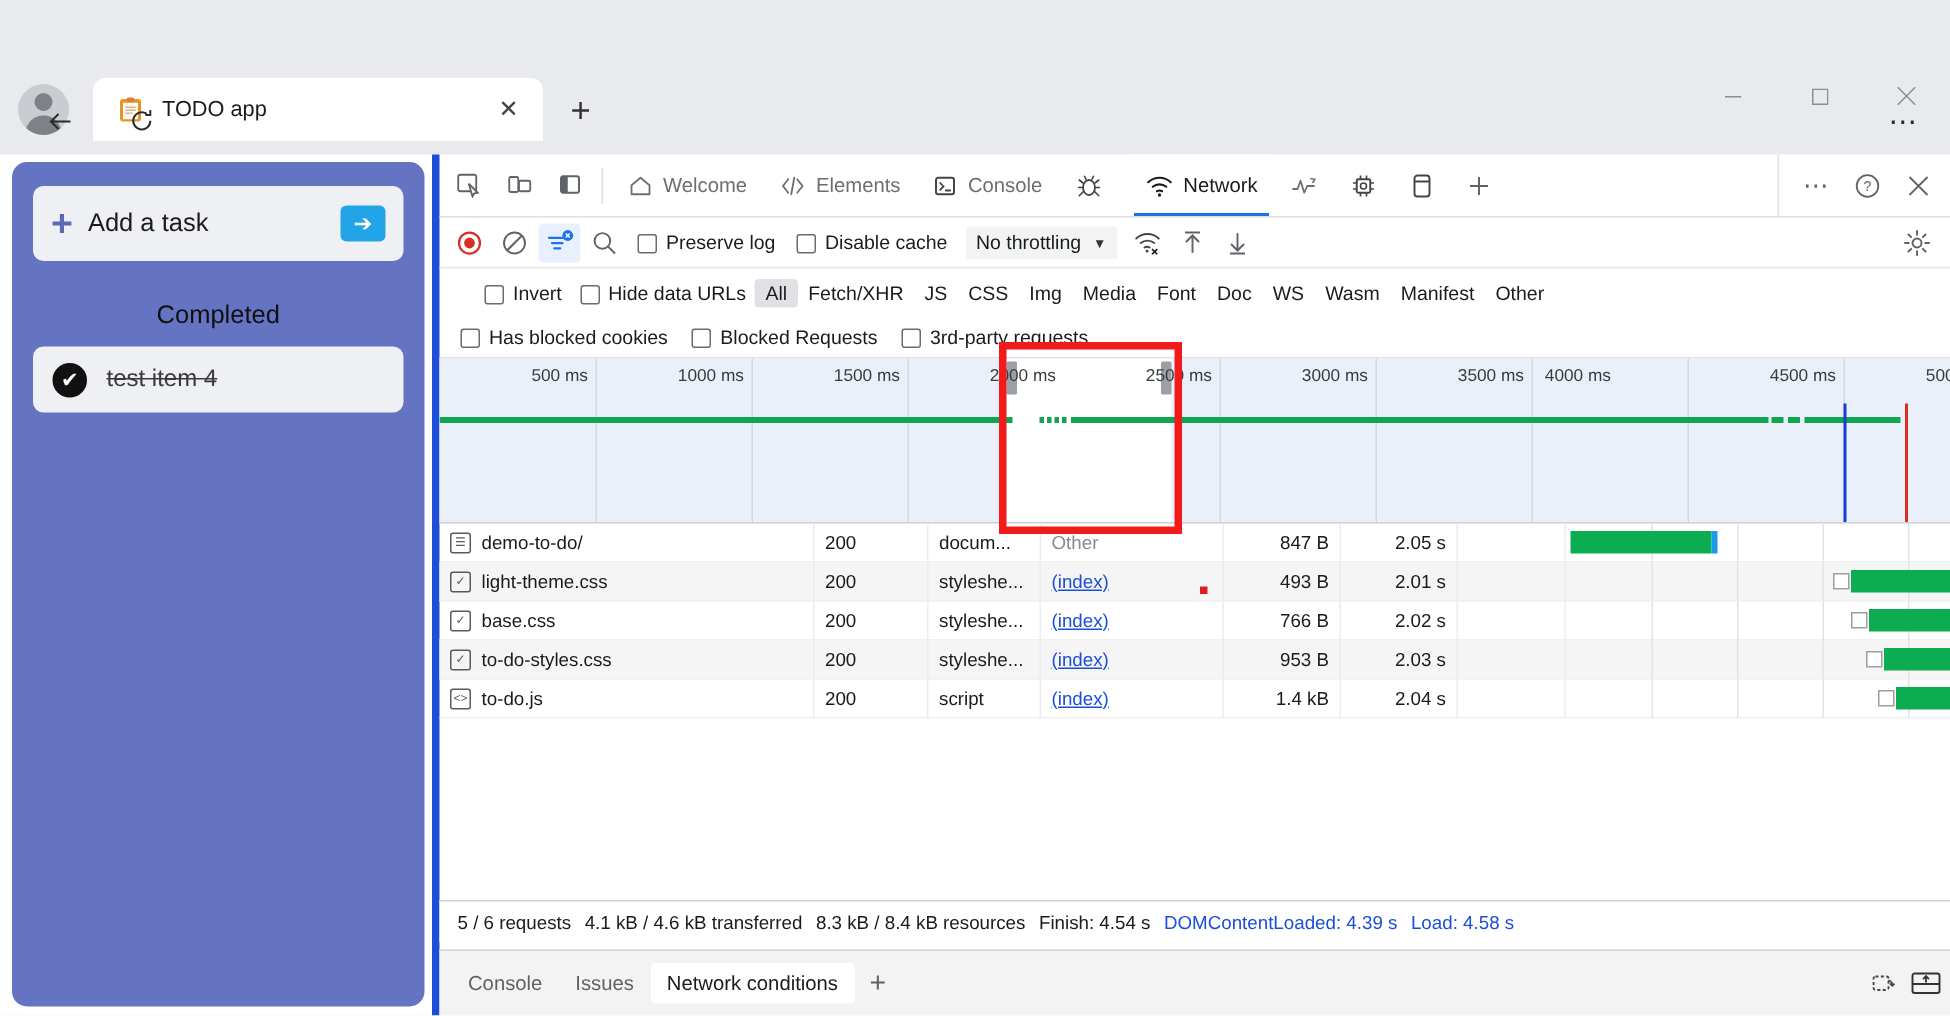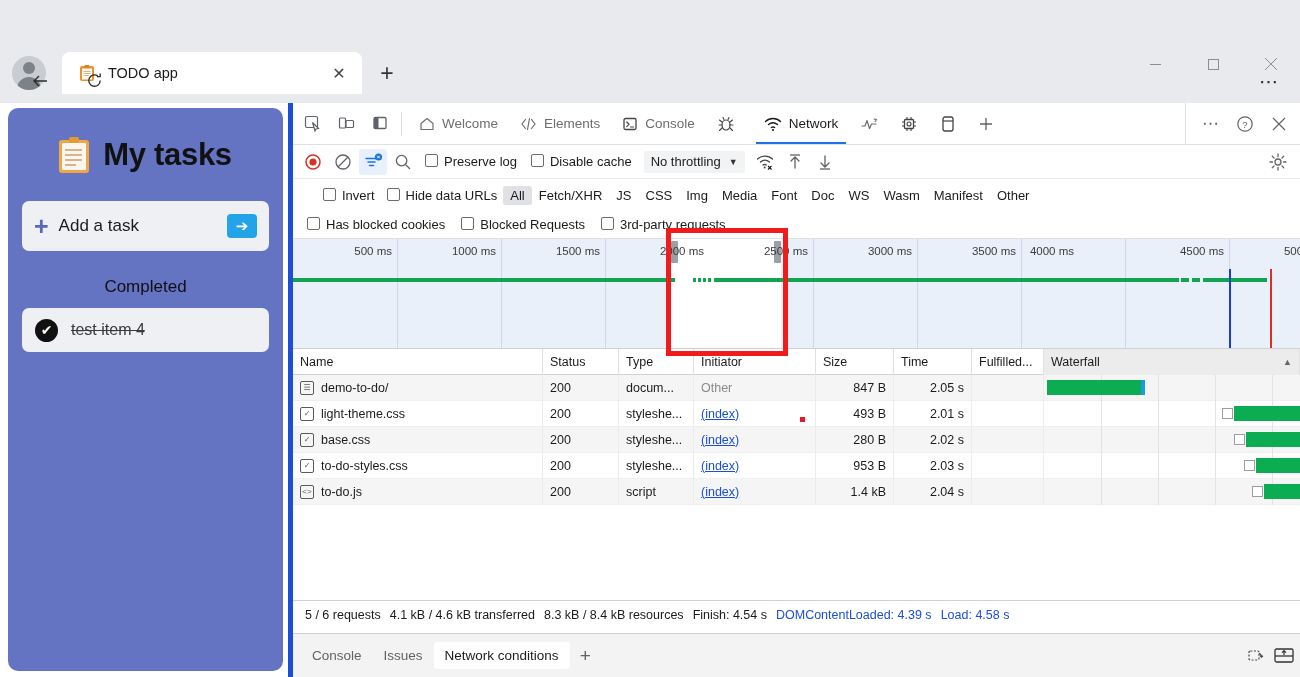--- a/index.html
+++ b/index.html
@@ -89,21 +89,21 @@
   .dt-divider { width: 1px; height: 24px; background: #dadce0; margin: 0 6px; }
   .dt-tab { height: 41px; display: flex; align-items: center; gap: 7px; padding: 0 11px; font-size: 13.5px; color: #6e6e6e; position: relative; }
   .dt-tab.active { color: #1b1b1b; background: #fff; }
   .dt-tab.active::after { content:''; position:absolute; left: 3px; right: 3px; bottom: 0; height: 2.5px; background: #1a73e8; }
   .dt-tabbar-right { position: absolute; right: 0; top: 0; height: 41px; display: flex; align-items: center; padding-right: 6px; border-left: 1px solid #e0e0e0; padding-left: 6px;}
 
   .dt-toolbar { height: 34px; display: flex; align-items: center; padding: 0 6px; border-bottom: 1px solid #e8e8e8; position: relative; gap: 2px; }
   .tb-icon { width: 28px; height: 26px; display: flex; align-items: center; justify-content: center; color: #5f6368; border-radius: 3px;}
   .tb-icon.active { background: #e8f0fe; }
   .cbx { width: 13px; height: 13px; border: 1.4px solid #6b6b6b; border-radius: 2px; background: #fff; flex: none; display:inline-block; vertical-align: middle;}
-  .cbx-label { display: flex; align-items: flex-start; gap: 6px; font-size: 13px; color: #1b1b1b; margin: 0 6px; white-space: nowrap; }
+  .cbx-label { display: flex; align-items: flex-end; gap: 6px; font-size: 13px; color: #1b1b1b; margin: 0 6px; white-space: nowrap; }
   .throttle { display: flex; align-items: center; gap: 8px; background: #f1f3f4; height: 22px; padding: 0 7px; border-radius: 2px; font-size: 13px; color: #1b1b1b; margin: 0 4px;}
   .throttle .caret { font-size: 9px; color: #333; }
   .gear-right { position: absolute; right: 8px; top: 4px; }
 
   .dt-filterbar { height: 32px; display: flex; align-items: center; padding: 0 8px; gap: 0; }
   .filter-input { width: 205px; height: 21px; border: 1px solid #cfd1d4; border-radius: 2px; font-size: 12.5px;
      color: #8a8a8a; display: flex; align-items: center; padding: 0 5px; background:#fff; }
   .ftype { font-size: 13px; color: #1b1b1b; padding: 2px 7px; border-radius: 3px; white-space: nowrap; }
   .ftype.on { background: #dfe1e5; }
   .dt-filterbar2 { height: 28px; display: flex; align-items: center; padding: 0 8px; gap: 4px; border-bottom: 1px solid #e0e0e0;}
@@ -213,32 +213,20 @@
           </svg>
       </div>
     </div>
 
     <div class="omni-more">⋯</div>
   </div>
 
   <div class="page-area">
     <div class="todo-app">
 
-      <div class="todo-header">
-        <span class="clipboard-icon">
-          <span class="cb-body"></span>
-          <span class="cb-paper"></span>
-          <span class="cb-line" style="top:12px"></span>
-          <span class="cb-line" style="top:17px"></span>
-          <span class="cb-line" style="top:22px"></span>
-          <span class="cb-line" style="top:27px; width:11px"></span>
-          <span class="cb-clip"></span>
-        </span>
-        <span class="todo-title">My tasks</span>
-      </div>
 
       <div class="add-task">
         <span class="plus-sign">+</span>
         <span class="add-task-label">Add a task</span>
         <span class="arrow-btn">➔</span>
       </div>
 
 
       <div>
         <div class="section-head completed-head">Completed</div>
@@ -490,33 +478,20 @@
       <div class="ov-ticklabel" style="left:416px">2000 ms</div>
       <div class="ov-ticklabel" style="left:520px">2500 ms</div>
       <div class="ov-ticklabel" style="left:624px">3000 ms</div>
       <div class="ov-ticklabel" style="left:728px">3500 ms</div>
       <div class="ov-ticklabel" style="left:786px">4000 ms</div>
       <div class="ov-ticklabel" style="left:936px">4500 ms</div>
       <div class="ov-ticklabel" style="left:1040px">5000 ms</div>
     </div>
 
     <div class="net-table">
-      <div class="th-row">
-        <div class="th" style="width:250px">Name</div>
-        <div class="th" style="width:76px">Status</div>
-        <div class="th" style="width:75px">Type</div>
-        <div class="th" style="width:122px">Initiator</div>
-        <div class="th" style="width:78px">Size</div>
-        <div class="th" style="width:78px">Time</div>
-        <div class="th" style="width:72px">Fulfilled...</div>
-        <div class="th wf">
-          <span>Waterfall</span>
-          <span style="font-size:9px;color:#5f6368">▲</span>
-        </div>
-      </div>
 
       <div class="tr">
         <div class="td" style="width:250px">
           <span class="row-icon">☰</span>
           <span>demo-to-do/</span>
         </div>
         <div class="td" style="width:76px">200</div>
         <div class="td" style="width:75px">docum...</div>
         <div class="td muted" style="width:122px">Other</div>
         <div class="td num" style="width:78px">847 B</div>
@@ -559,21 +534,21 @@
       <div class="tr">
         <div class="td" style="width:250px">
           <span class="row-icon">✓</span>
           <span>base.css</span>
         </div>
         <div class="td" style="width:76px">200</div>
         <div class="td" style="width:75px">styleshe...</div>
         <div class="td" style="width:122px">
           <span class="initiator-link">(index)</span>
         </div>
-        <div class="td num" style="width:78px">280 B</div>
+        <div class="td num" style="width:78px">766 B</div>
         <div class="td num" style="width:78px">2.02 s</div>
         <div class="td" style="width:72px"></div>
         <div class="td wf">
           <div class="wf-gridline" style="left:57px"></div>
             <div class="wf-gridline" style="left:114px"></div>
             <div class="wf-gridline" style="left:171px"></div>
             <div class="wf-gridline" style="left:228px"></div>
           <div class="wf-box" style="left:190px"></div>
           <div class="wf-bar" style="left:202px; width:70px"></div>
         </div>

